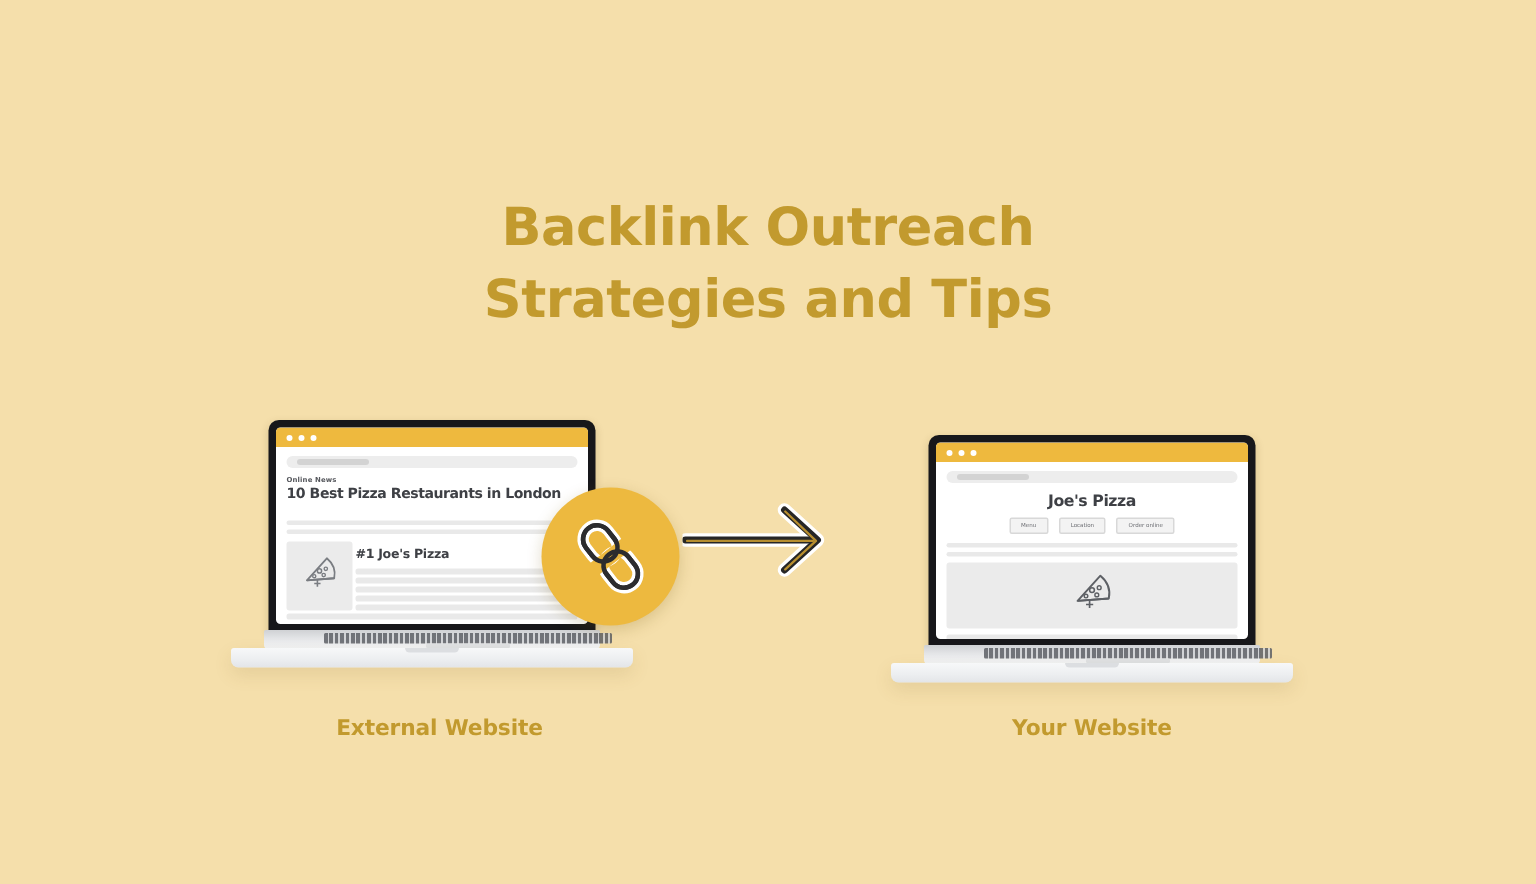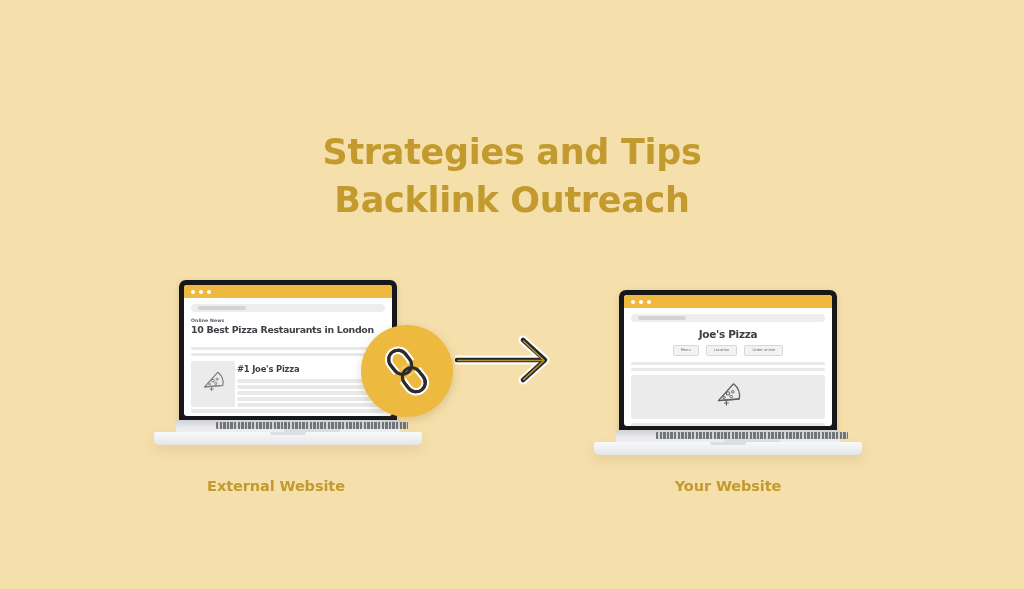--- a/index.html
+++ b/index.html
@@ -299,21 +299,21 @@
     position: absolute;
     top: 478px;
     width: 300px;
     text-align: center;
     font-family: "DejaVu Sans", sans-serif;
     font-size: 14.5px;
     font-weight: 700;
     color: #c29a2e;
     letter-spacing: -0.1px;
   }
-  .caption-left  { left: 126px; }
+  .caption-left  { left: 143px; }
   .caption-right { left: 578px; }
 
   
   .link-badge {
     position: absolute;
     left: 361px;
     top: 325px;
     width: 92px;
     height: 92px;
     border-radius: 50%;
@@ -335,22 +335,22 @@
     z-index: 5;
   }
 </style>
 </head>
 <body>
 
 <div class="stage">
 
 
   <div class="headline">
+    <div class="headline-line">Backlink Outreach</div>
     <div class="headline-line">Strategies and Tips</div>
-    <div class="headline-line">Backlink Outreach</div>
   </div>
 
   <div class="laptop laptop-left">
     <div class="lid">
       <div class="screen">
         <div class="chrome-bar">
           <span class="chrome-dot"></span>
           <span class="chrome-dot"></span>
           <span class="chrome-dot"></span>
         </div>

